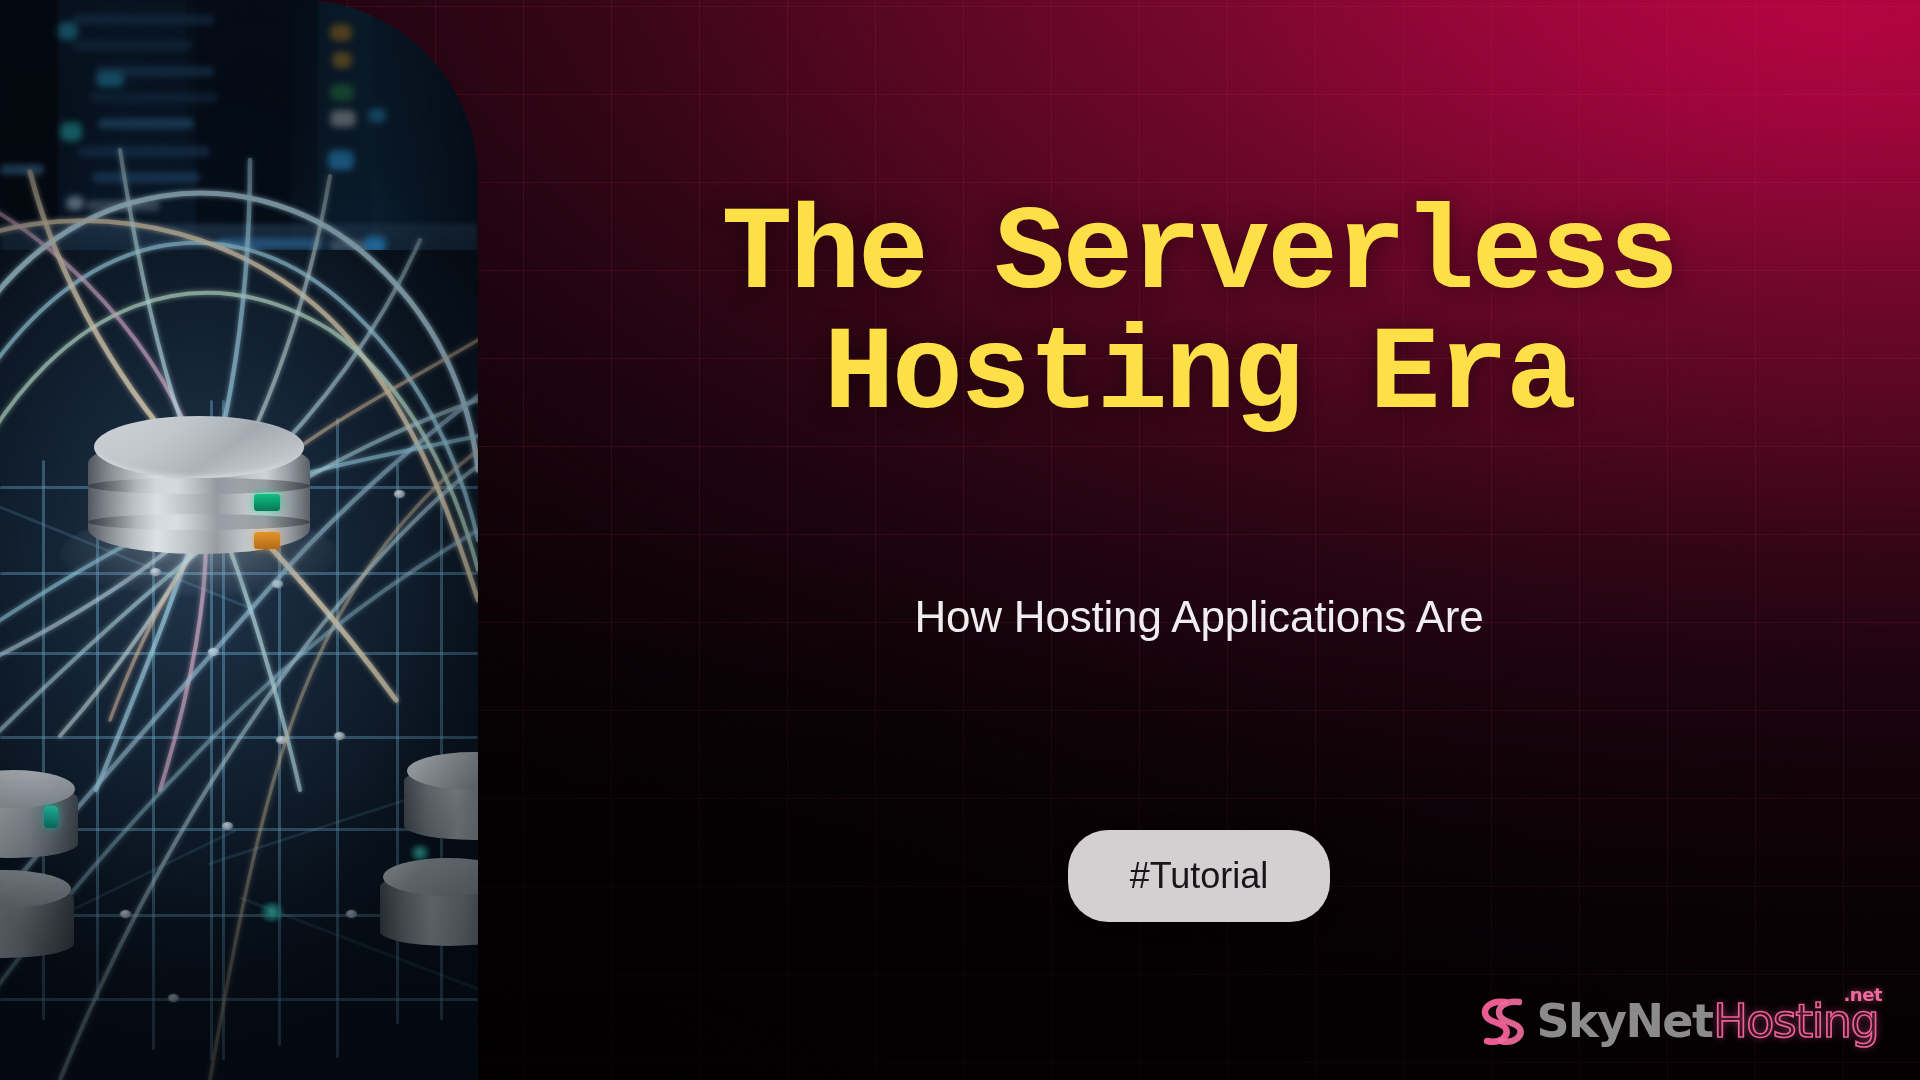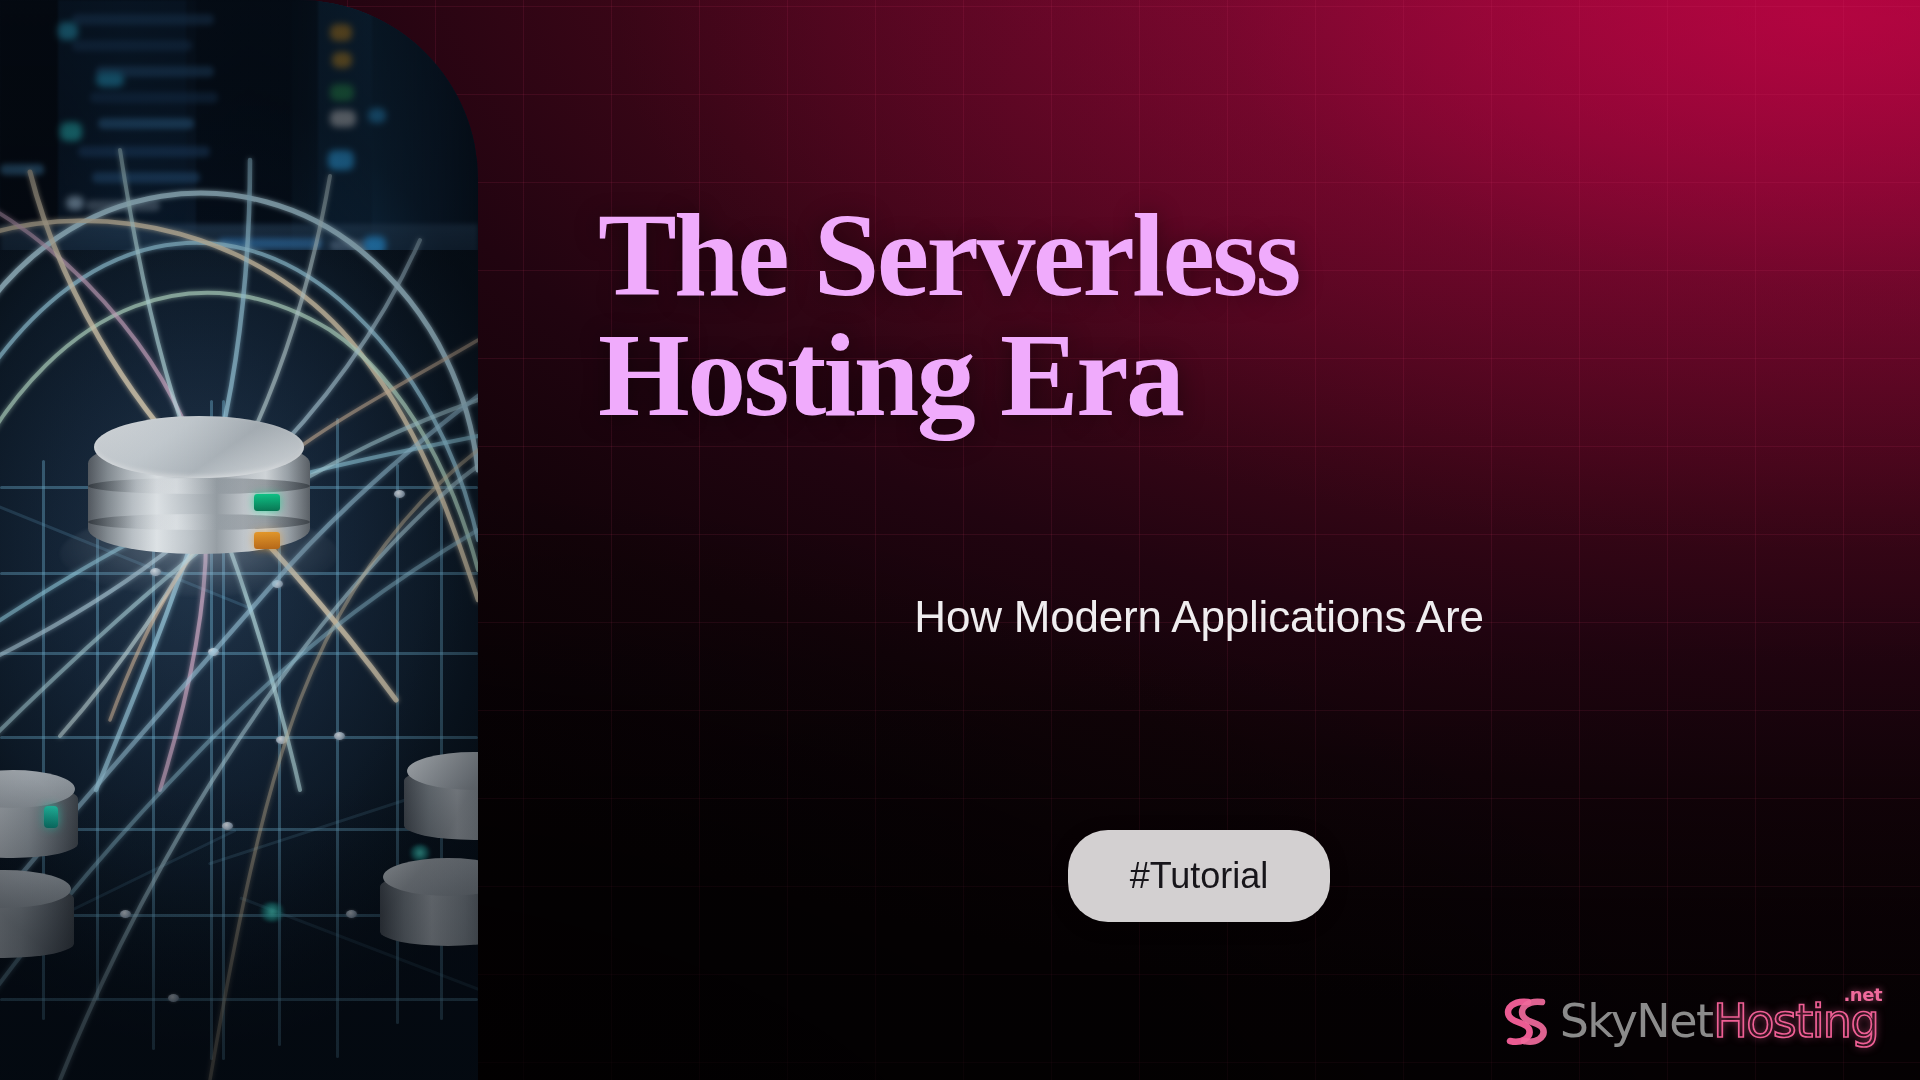--- a/index.html
+++ b/index.html
@@ -196,27 +196,27 @@
   .content {
     position:absolute;
     left:478px; top:0;
     width:1442px; height:1080px;
   }
 
   .headline {
     position:absolute;
     left:0; right:0;
     top:196px;
-    text-align:left;
-    color:#f0abfc;
+    text-align:center;
+    color:#fde047;
     font-size:118px;
     line-height:120px;
     font-weight:700;
     letter-spacing:-2.6px;
-    font-family:Liberation Serif, serif;
+    font-family:Liberation Mono, monospace;
     padding:0 120px;
     text-shadow:0 2px 24px rgba(0,0,0,0.45);
   }
   .headline .hl-line { display:block; }
 
   .subtitle {
     position:absolute;
     left:0; right:0;
     top:582px;
     text-align:center;
@@ -265,21 +265,21 @@
   .logo-mark { width:54px; height:52px; margin-right:8px; flex:none; }
   .logo-text {
     position:relative;
     display:flex;
     align-items:baseline;
     font-family:"DejaVu Sans", sans-serif;
     font-size:46px;
     line-height:46px;
     letter-spacing:-1.6px;
   }
-  .logo-sky { color:#8b8b8b; font-weight:400; }
+  .logo-sky { color:#8b8b8b; font-weight:700; }
   .logo-host {
     color:transparent;
     font-weight:400;
     -webkit-text-stroke:1.7px #ef5f95;
     text-shadow:0 0 9px rgba(239,95,149,0.55);
     margin-left:1px;
   }
   .logo-net {
     position:absolute;
     right:-4px; top:-12px;
@@ -446,21 +446,21 @@
   </div>
 
   <div class="content">
 
     <h1 class="headline">
       <span class="hl-line">The Serverless</span>
       <span class="hl-line">Hosting Era</span>
     </h1>
 
     <p class="subtitle">
-      <span class="sub-line">How Modern Applications Are</span>
+      <span class="sub-line">How Hosting Applications Are</span>
     </p>
 
     <div class="tag-row">
       <span class="tag-pill">#Tutorial</span>
     </div>
   </div>
 
   <div class="logo">
     <svg class="logo-mark" viewBox="0 0 54 52">
       <g fill="none" stroke="#ea5b92" stroke-linecap="round" stroke-width="6.5">

